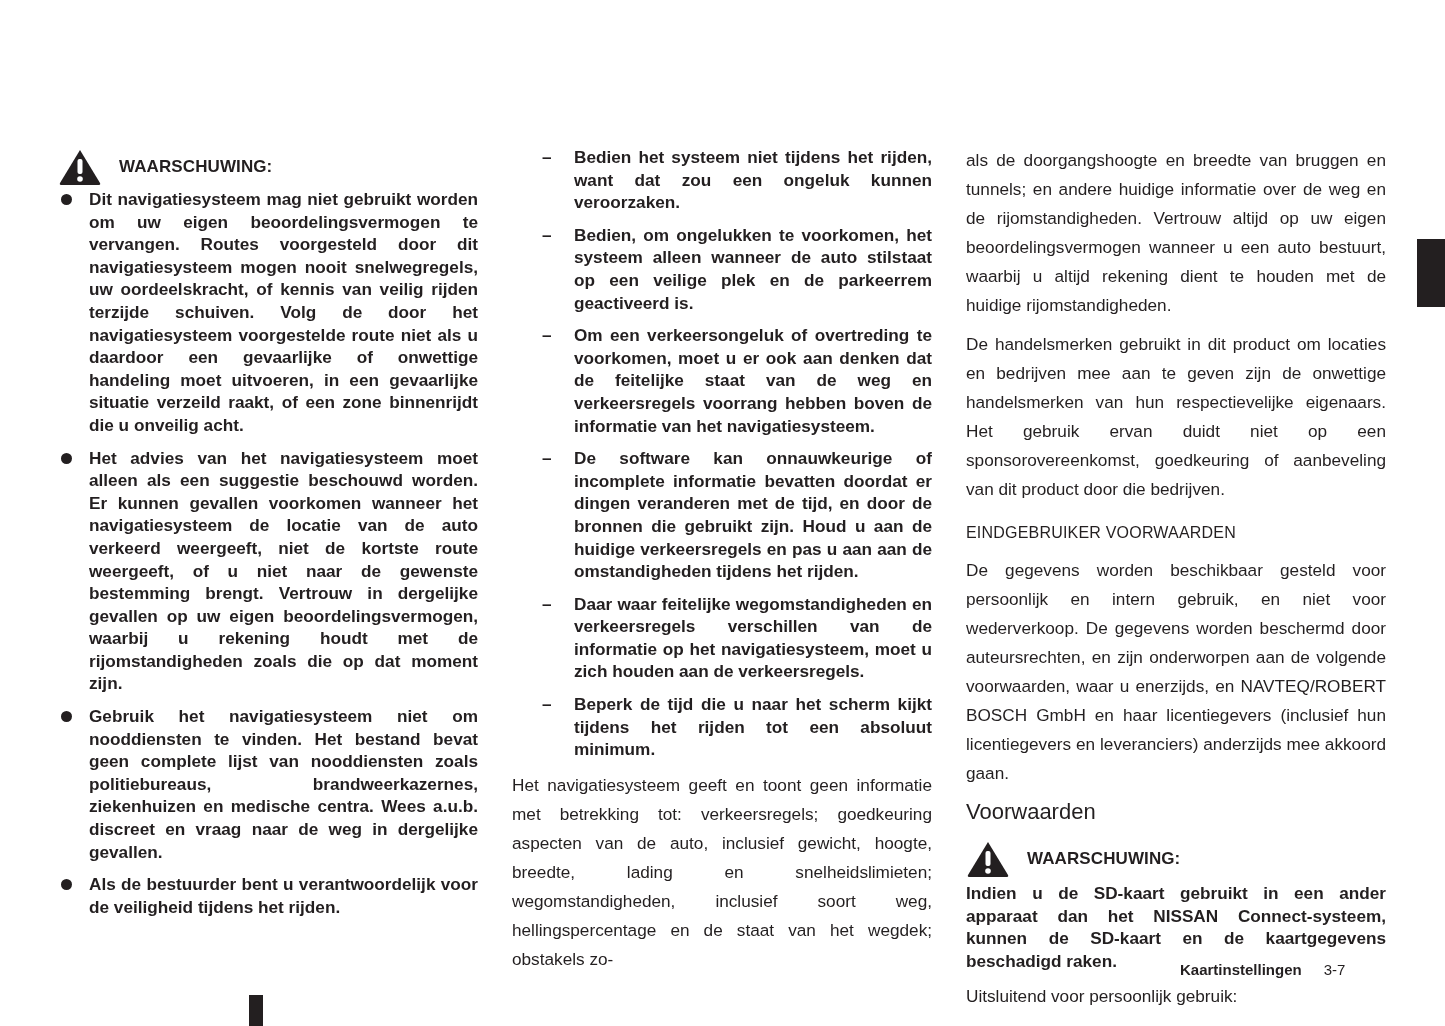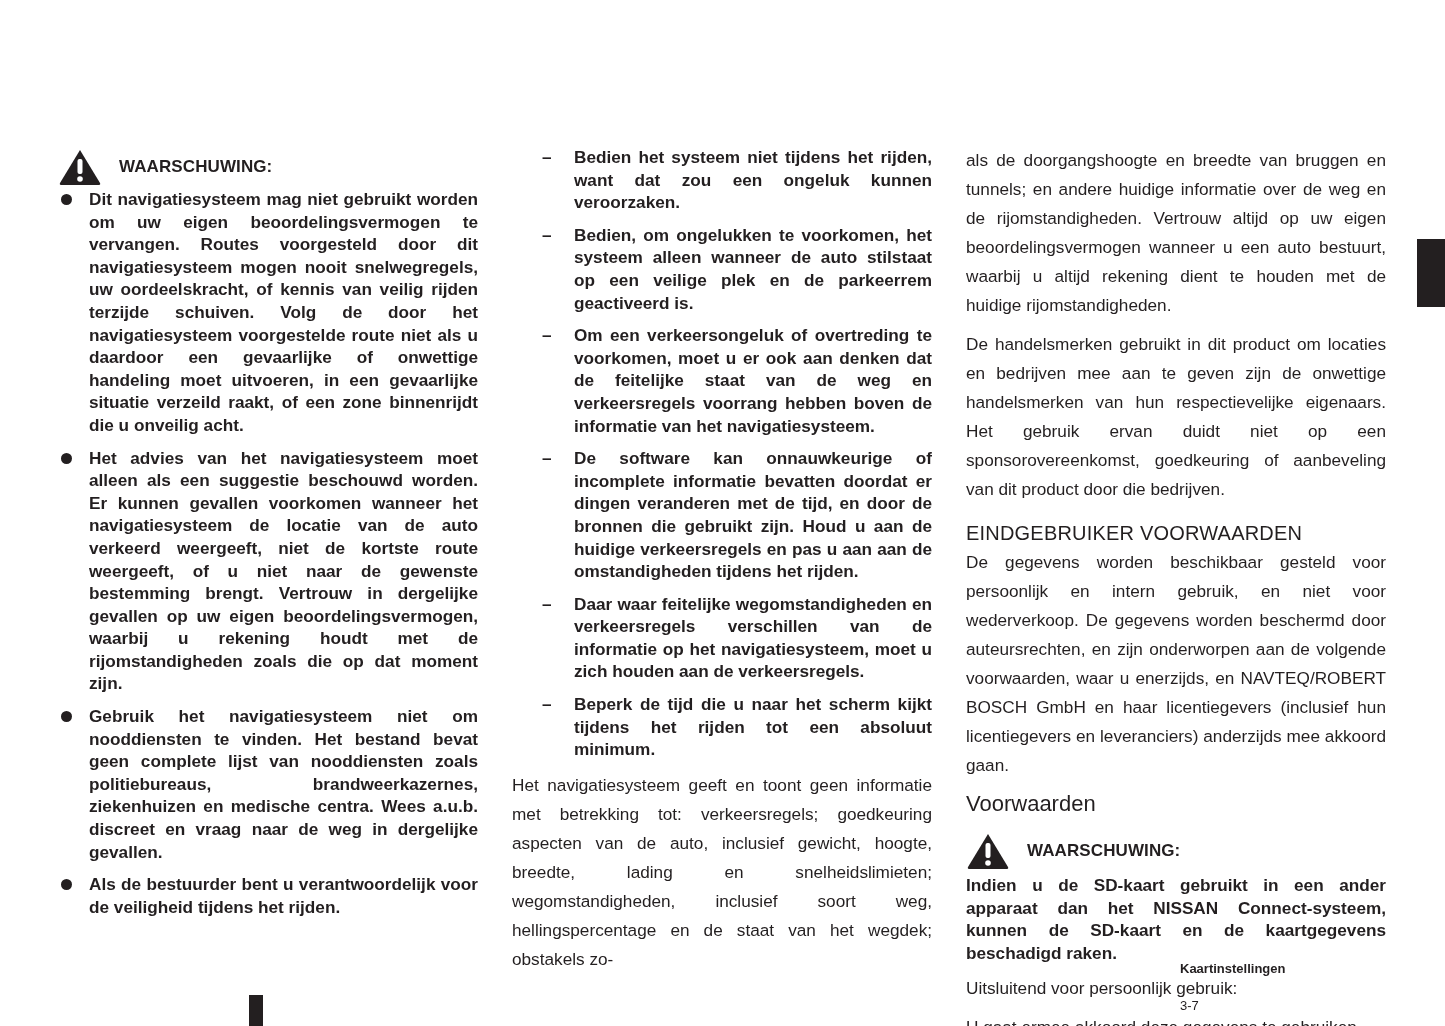--- a/index.html
+++ b/index.html
@@ -23,24 +23,24 @@
   ul.bullets li { position: relative; padding-left: 31px; margin-bottom: 10px; }
   ul.bullets li .dot {
     position: absolute; left: 3px; top: 6px; width: 11px; height: 11px; border-radius: 50%; background: #231f20;
   }
 
   ul.dashes { list-style: none; margin: 0; padding: 0; }
   ul.dashes li { position: relative; padding-left: 62px; margin-bottom: 10px; }
   ul.dashes li .dash { position: absolute; left: 30px; top: 0; font-weight: bold; }
 
   p { margin: 0 0 10px 0; }
-  .h1 { font-size: 20px; line-height: 30px; margin: 14px 0 0 0; letter-spacing: 0.2px; font-weight: normal; }
+  .h1 { font-size: 16px; line-height: 30px; margin: 14px 0 8px 0; letter-spacing: 0.2px; font-weight: normal; }
   .h2 { font-size: 22px; line-height: 28px; margin: 8px 0 12px 0; font-weight: normal; }
 
-  .footer { position: absolute; top: 961px; left: 1180px; font-size: 13px; display: flex; gap: 22px; flex-direction: column; }
+  .footer { position: absolute; top: 961px; left: 1180px; font-size: 15px; display: flex; gap: 22px; }
   .footer .chapter { font-weight: bold; }
   .side-tab { position: absolute; left: 1417px; top: 239px; width: 28px; height: 68px; background: #231f20; }
   .bottom-marker { position: absolute; left: 249px; top: 995px; width: 14px; height: 31px; background: #231f20; }
 </style>
 </head>
 <body>
 
 <div class="col col-left" style="top:146px;">
   <div class="warn-head">
     <svg class="warn-icon" viewBox="0 0 44 38">

